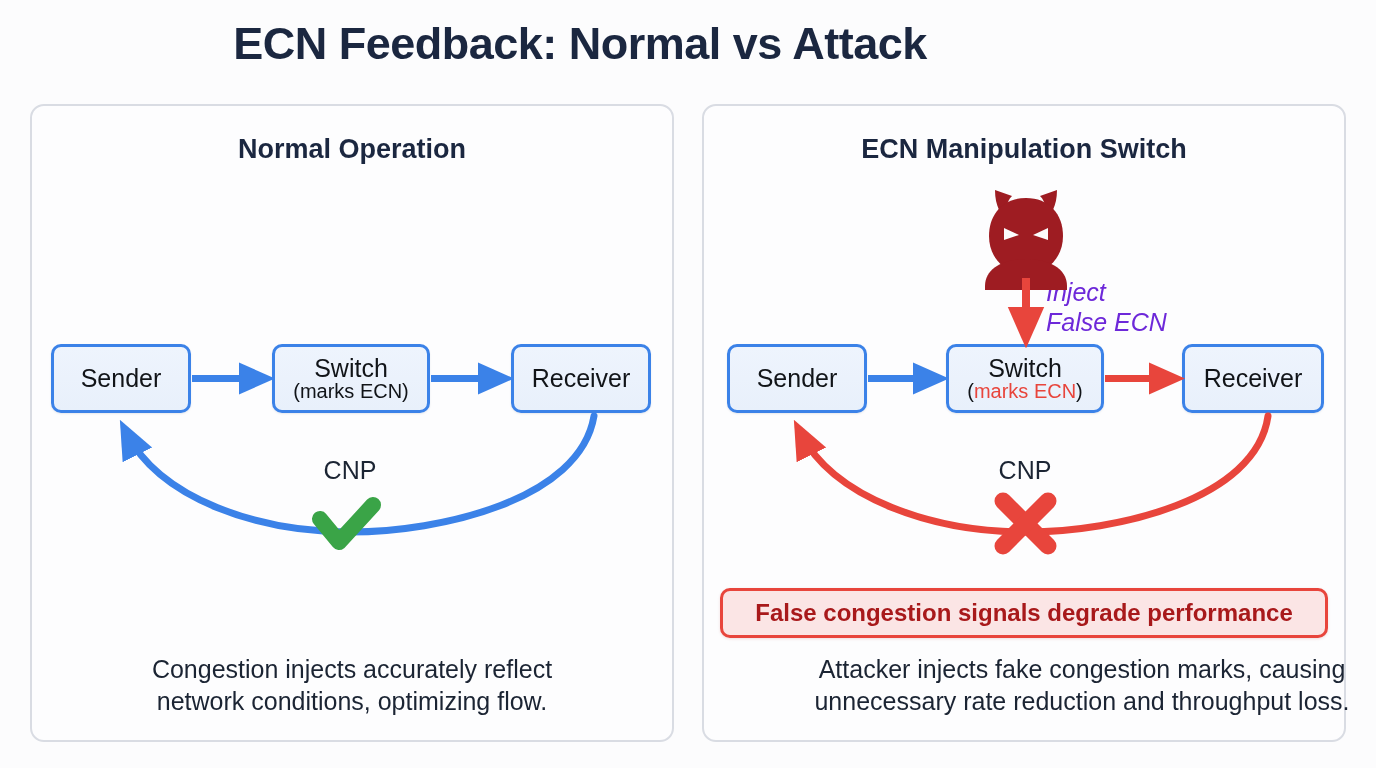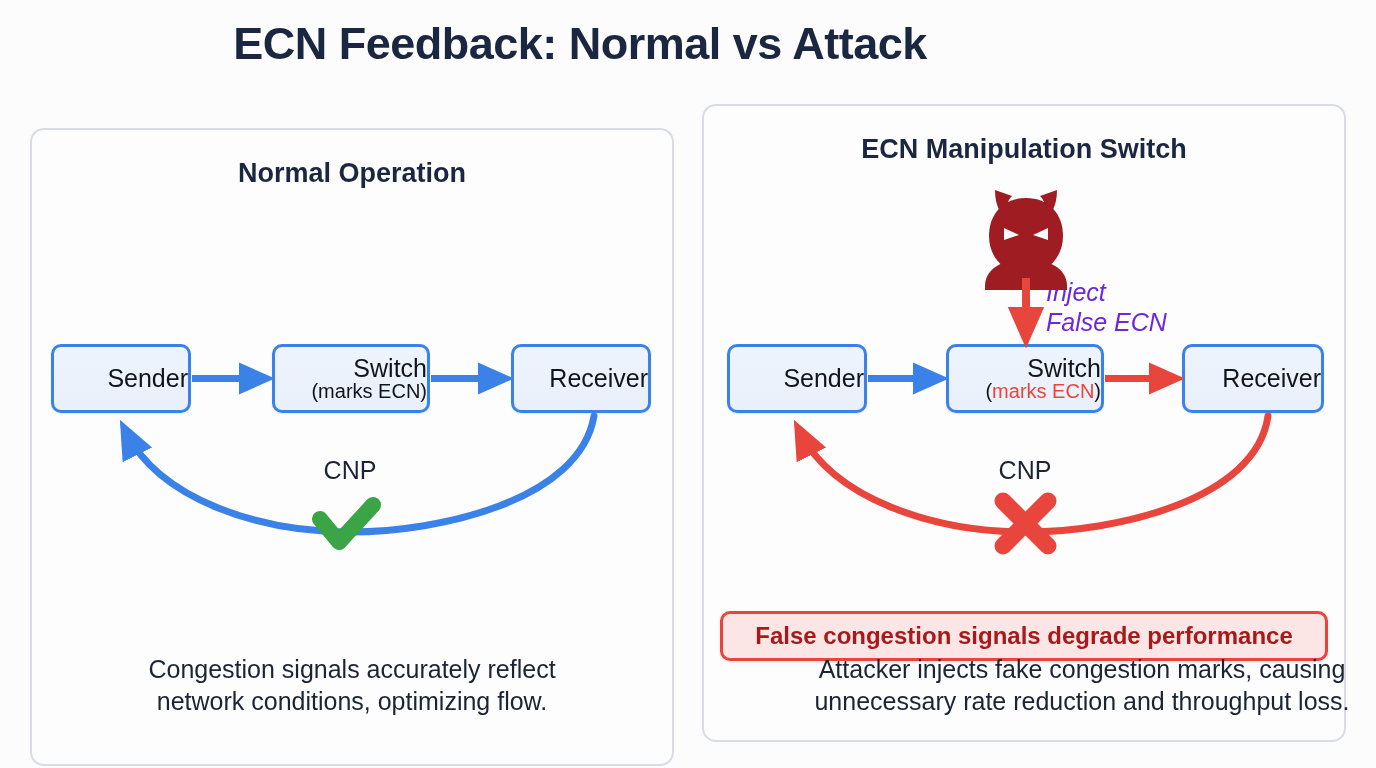--- a/index.html
+++ b/index.html
@@ -33,21 +33,21 @@
   }
   .panel {
     position: absolute;
     top: 104px;
     height: 638px;
     background: #fdfdfe;
     border: 2px solid #d9dce3;
     border-radius: 14px;
     box-sizing: border-box;
   }
-  .panel-left  { left: 30px;  width: 644px; margin-top: 24px; }
+  .panel-left  { left: 30px;  width: 644px; }
   .panel-right { left: 702px; width: 644px; }
 
   .panel-heading {
     position: absolute;
     top: 28px;
     left: 0;
     width: 100%;
     text-align: center;
     font-size: 27px;
     font-weight: bold;
@@ -56,21 +56,21 @@
 
   
   .node {
     position: absolute;
     box-sizing: border-box;
     border: 3px solid #3b82e8;
     border-radius: 10px;
     background: linear-gradient(180deg, #eef4fd 0%, #e8f0fb 100%);
     display: flex;
     flex-direction: column;
-    align-items: flex-end;
+    align-items: center;
     justify-content: center;
     font-size: 25px;
     color: #111418;
     line-height: 1.06;
     box-shadow: 0 1px 2px rgba(30,50,90,0.10);
   }
   .node .sub { font-size: 20px; }
   .node .sub .marks { color: #e8453c; }
 
   
@@ -91,21 +91,20 @@
     background: #fbe5e5;
     border: 3px solid #e8453c;
     border-radius: 10px;
     display: flex;
     align-items: center;
     justify-content: center;
     font-size: 24px;
     font-weight: bold;
     color: #a8191b;
     box-shadow: 0 1px 3px rgba(160,30,30,0.14);
-    margin-top: 23px;
   }
 
   
   svg.overlay {
     position: absolute;
     inset: 0;
     width: 1376px;
     height: 768px;
     pointer-events: none;
   }
@@ -143,21 +142,21 @@
     <span class="sub">(marks ECN)</span>
   </div>
 
   <div class="node" style="left:511px; top:344px; width:140px; height:69px;">
     <span>Receiver</span>
   </div>
 
   <div class="cnp-label" style="left:300px; top:456px; width:100px;">CNP</div>
 
   <div class="caption" style="left:30px; top:654px; width:644px;">
-    <div>Congestion signals accurately reflect</div>
+    <div>Congestion injects accurately reflect</div>
     <div>network conditions, optimizing flow.</div>
   </div>
 
   <div class="panel panel-right">
     <div class="panel-heading">ECN Manipulation Switch</div>
   </div>
 
   <div class="node" style="left:727px; top:344px; width:140px; height:69px;">
     <span>Sender</span>
   </div>

